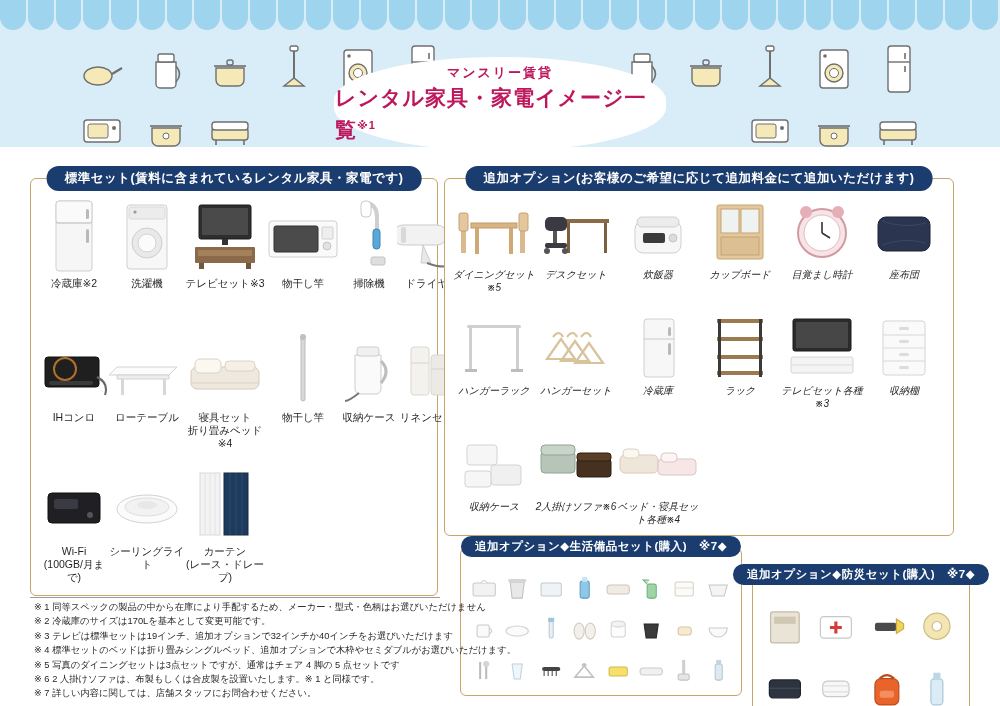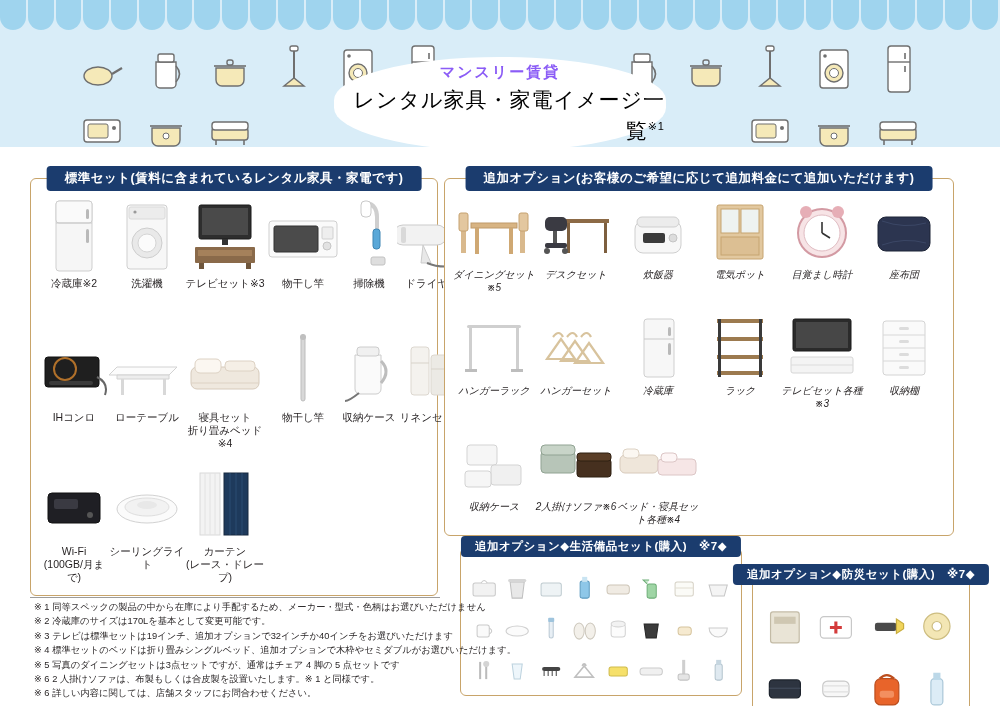--- a/index.html
+++ b/index.html
@@ -67,54 +67,53 @@
     height: 92px;
     background: #ffffff;
     border-radius: 50% / 46%;
     display: flex;
     flex-direction: column;
     align-items: center;
     justify-content: center;
     box-shadow: 0 0 0 1px #ffffff;
   }
   .banner-title .l1 {
-    font-size: 15px;
+    font-size: 13px;
     font-weight: bold;
-    color: #8b5cf6;
+    color: #be185d;
     letter-spacing: 2px;
     line-height: 1.5;
   }
   .banner-title .l2 {
     font-size: 21px;
-    font-weight: normal;
-    color: #000000;
+    font-weight: bold;
+    color: #be185d;
     letter-spacing: 1px;
     line-height: 1.5;
-    text-align: right;
   }
   .banner-title .l2 .sup { font-size: 11px; vertical-align: super; }
 
   
   .panel {
     position: absolute;
     border: 1.5px solid #c8a46a;
     border-radius: 6px;
     background: #ffffff;
   }
   .panel-title {
     position: absolute;
     top: -13px;
     left: 50%;
     transform: translateX(-50%);
     background: #1b3c6e;
     color: #ffffff;
     font-size: 12.5px;
     font-weight: bold;
     padding: 4px 18px;
-    border-radius: 4px;
+    border-radius: 12px;
     white-space: nowrap;
     letter-spacing: 0.5px;
   }
   .panel-title.small { font-size: 11.5px; padding: 3px 14px; }
 
   #panel-standard { left: 30px; top: 178px; width: 408px; height: 418px; }
   #panel-options  { left: 444px; top: 178px; width: 510px; height: 358px; }
   #panel-living   { left: 460px; top: 548px; width: 282px; height: 148px; }
   #panel-disaster { left: 752px; top: 576px; width: 218px; height: 148px; }
 
@@ -624,21 +623,21 @@
 
       <div class="cell">
         <div class="art">
           <svg width="62" height="66" viewBox="0 0 62 66">
               <rect x="8" y="6" width="46" height="54" rx="2" fill="#e2c89f" stroke="#c6a471"></rect>
               <rect x="12" y="10" width="18" height="24" fill="#eef2f0" stroke="#c6a471"></rect>
               <rect x="32" y="10" width="18" height="24" fill="#eef2f0" stroke="#c6a471"></rect>
               <rect x="12" y="38" width="38" height="18" fill="#dcbf93" stroke="#c6a471"></rect>
             </svg>
         </div>
-        <div class="cap">電気ポット</div>
+        <div class="cap">カップボード</div>
       </div>
 
       <div class="cell">
         <div class="art">
           <svg width="60" height="66" viewBox="0 0 60 66">
               <circle cx="30" cy="34" r="24" fill="#f7e4e6" stroke="#d39aa3" stroke-width="2"></circle>
               <circle cx="30" cy="34" r="18" fill="#ffffff" stroke="#e0bcc2"></circle>
               <path d="M30 34 l0 -11 M30 34 l8 5" stroke="#333" stroke-width="1.6"></path>
               <circle cx="14" cy="13" r="6" fill="#e6aeb6"></circle>
               <circle cx="46" cy="13" r="6" fill="#e6aeb6"></circle>
@@ -977,16 +976,16 @@
   </div>
 
   <div class="hr-note"></div>
   <div class="notes">
     <div>※ 1 同等スペックの製品の中から在庫により手配するため、メーカー・型式・色柄はお選びいただけません</div>
     <div>※ 2 冷蔵庫のサイズは170Lを基本として変更可能です。</div>
     <div>※ 3 テレビは標準セットは19インチ、追加オプションで32インチか40インチをお選びいただけます</div>
     <div>※ 4 標準セットのベッドは折り畳みシングルベッド、追加オプションで木枠やセミダブルがお選びいただけます。</div>
     <div>※ 5 写真のダイニングセットは3点セットですが、通常はチェア 4 脚の 5 点セットです</div>
     <div>※ 6 2 人掛けソファは、布製もしくは合皮製を設置いたします。※ 1 と同様です。</div>
-    <div>※ 6 詳しい内容に関しては、店舗スタッフにお問合わせください。</div>
+    <div>※ 7 詳しい内容に関しては、店舗スタッフにお問合わせください。</div>
   </div>
 
 </div>
 
 </body></html>

